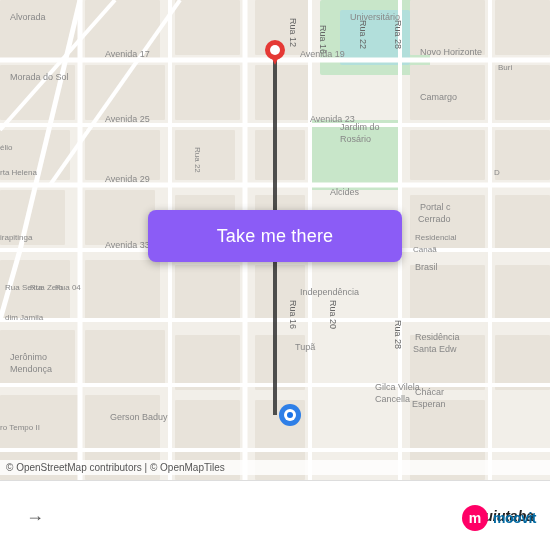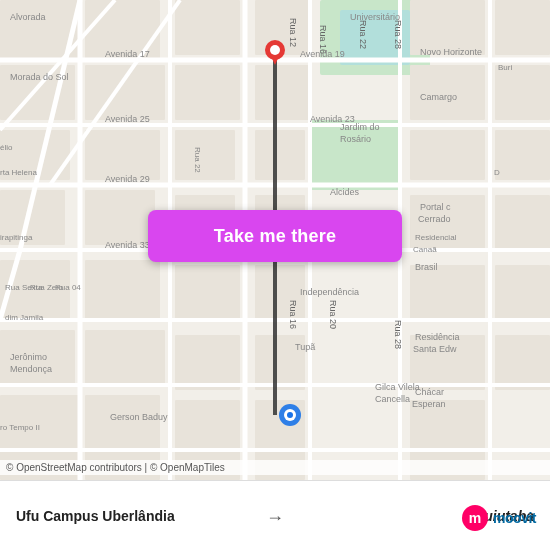--- a/index.html
+++ b/index.html
@@ -23,26 +23,26 @@
       top: 0; left: 0;
       width: 100%; height: 100%;
     }
     
     #take-me-there-btn {
       position: absolute;
       top: 210px;
       left: 148px;
       width: 254px;
       height: 52px;
-      background: #d946ef;
+      background: #8b5cf6;
       color: white;
       border: none;
       border-radius: 8px;
       font-size: 18px;
-      font-weight: 700;
+      font-weight: 400;
       cursor: pointer;
       display: flex;
       align-items: center;
       justify-content: center;
       box-shadow: 0 2px 8px rgba(0,0,0,0.3);
       letter-spacing: 0.2px;
     }
     
     #bottom-bar {
       position: absolute;
@@ -253,21 +253,20 @@
   </svg>
 
   <button id="take-me-there-btn">Take me there</button>
 </div>
 
 <div id="attribution">
   <span>© OpenStreetMap contributors | © OpenMapTiles</span>
 </div>
 
 <div id="bottom-bar">
-  <span id="origin-label">Ufu Campus Uberlândia</span>
   <span id="arrow-icon">→</span>
   <span id="dest-label">Ituiutaba</span>
 
   <div id="moovit-logo">
     <svg id="moovit-logo-icon" viewBox="0 0 28 28" xmlns="http://www.w3.org/2000/svg">
       <circle cx="14" cy="14" r="13" fill="#ff0066"></circle>
       <text x="14" y="19" text-anchor="middle" font-size="14" font-weight="bold" fill="white">m</text>
     </svg>
     <span id="moovit-text">moovit</span>
   </div>

